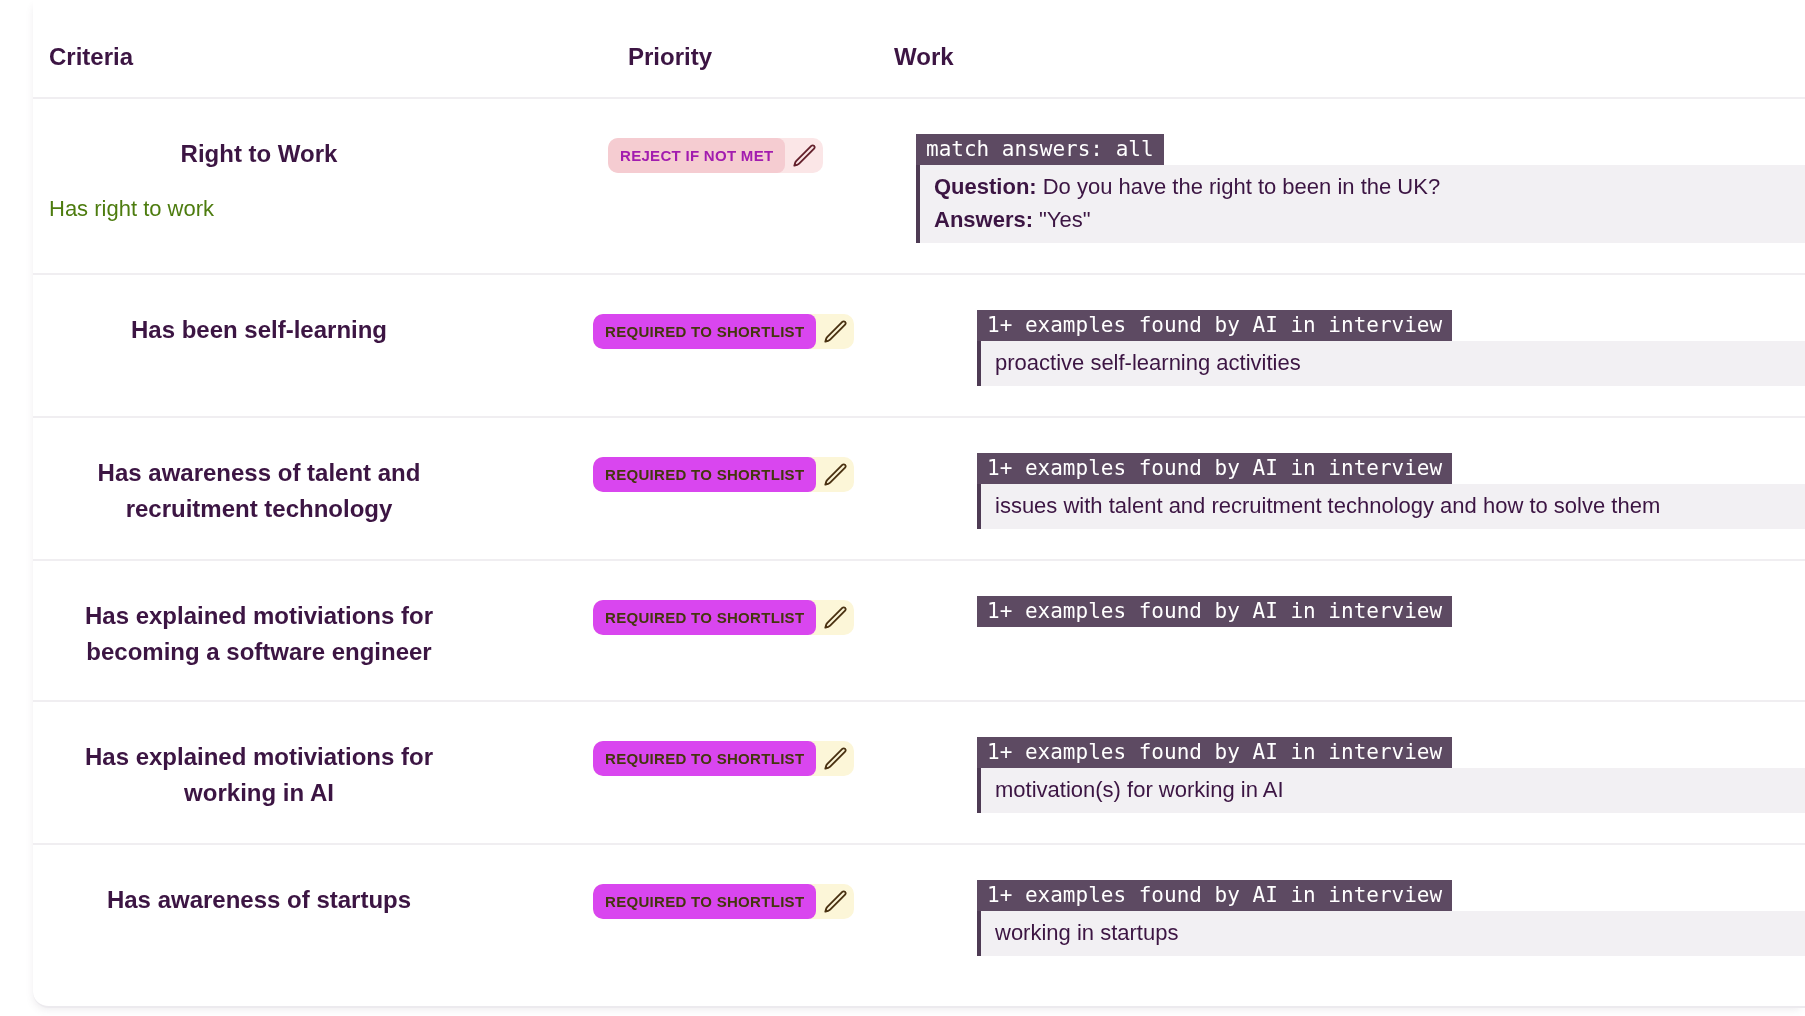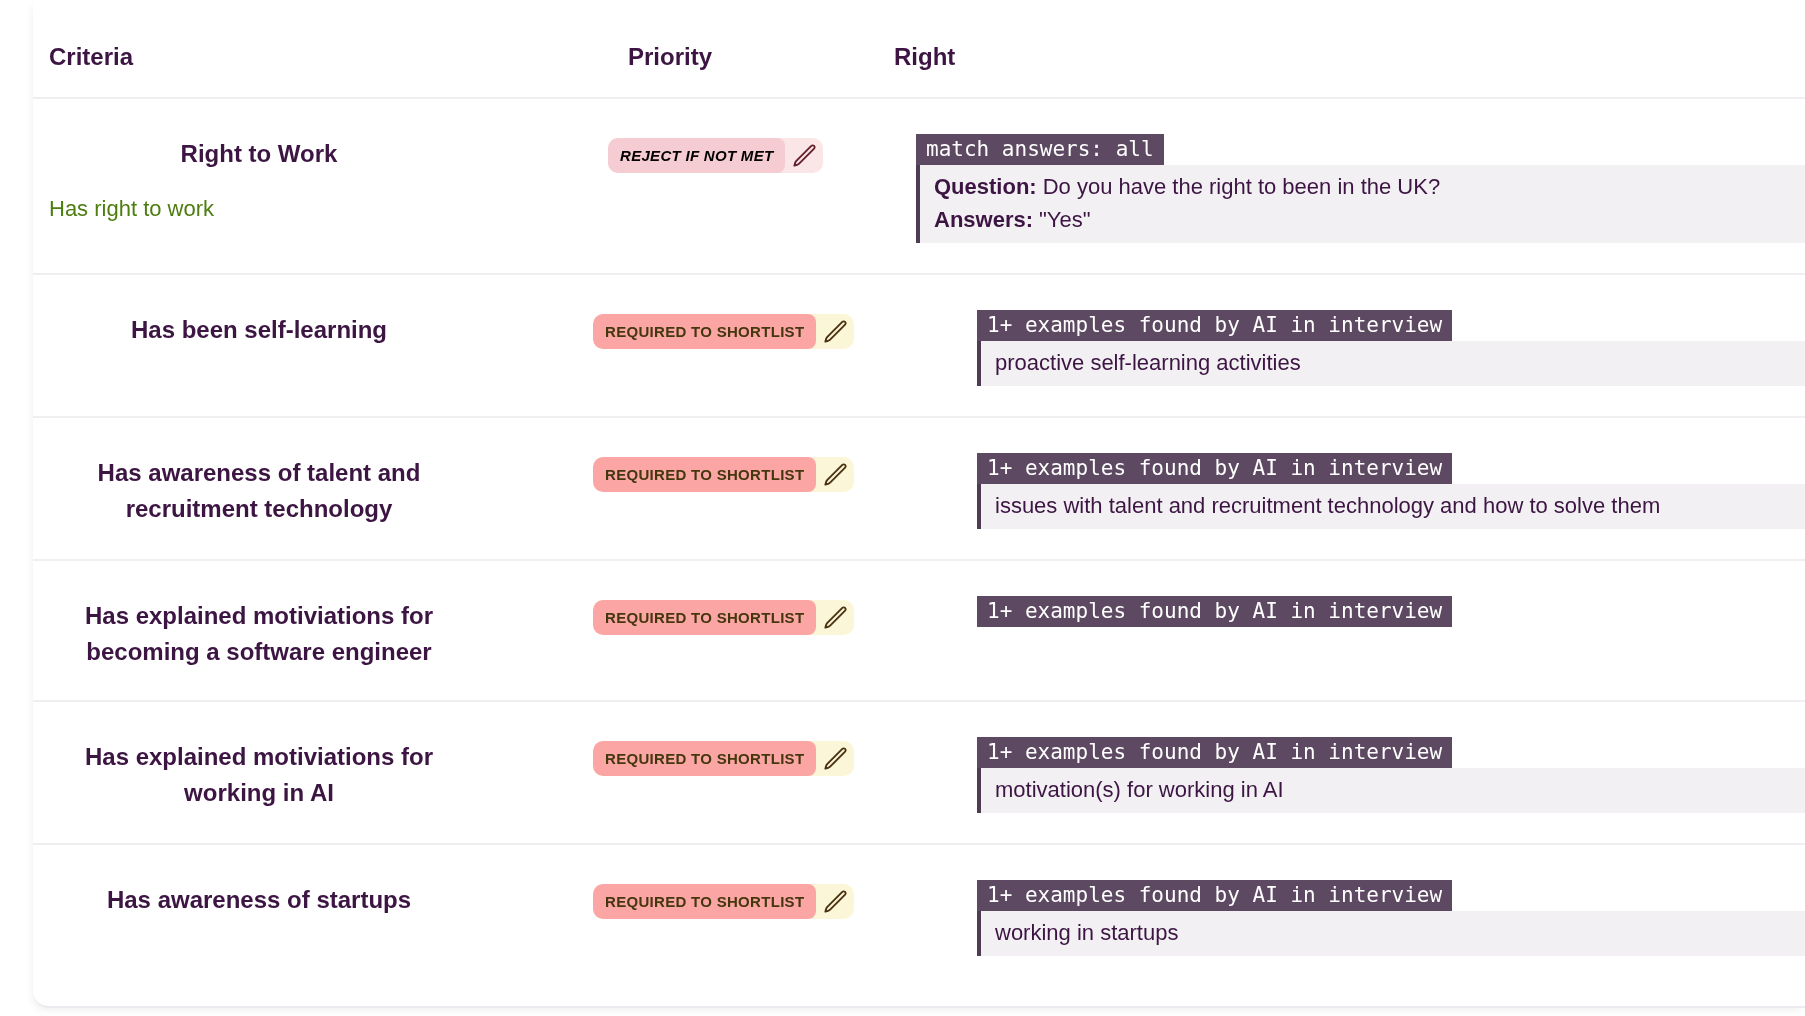--- a/index.html
+++ b/index.html
@@ -80,24 +80,24 @@
     width: 38px;
     display: flex;
     align-items: center;
     justify-content: center;
     border: none;
     background: transparent;
     cursor: pointer;
     padding: 0;
   }
   .badge-reject { background: #FBE6E7; margin-left: 33px; }
-  .badge-reject .badge-label { background: #F5CCD1; color: #000000; font-style: italic; }
+  .badge-reject .badge-label { background: #F5CCD1; color: #a21caf; }
   .badge-reject .badge-edit { color: #64202C; }
   .badge-shortlist { background: #FCF6D8; margin-left: 18px; }
-  .badge-shortlist .badge-label { background: #fca5a5; color: #44370D; }
+  .badge-shortlist .badge-label { background: #d946ef; color: #44370D; }
   .badge-shortlist .badge-edit { color: #4A3212; }
   .badge-edit svg { width: 25px; height: 25px; display: block; }
 
   .check-cell { display: flex; }
   .check-block {
     display: flex;
     flex-direction: column;
     align-items: flex-start;
     flex: 1;
   }
@@ -124,21 +124,21 @@
   .check-body .fld-label { font-weight: 700; margin-right: 6px; }
 </style>
 </head>
 <body>
 
 <div class="card">
 
   <div class="grid-row table-header">
     <div class="hdr hdr-criteria">Criteria</div>
     <div class="hdr hdr-priority">Priority</div>
-    <div class="hdr hdr-check">Right</div>
+    <div class="hdr hdr-check">Work</div>
   </div>
 
   <div class="grid-row row">
     <div class="criteria-cell">
       <div class="criteria-title">Right to Work</div>
       <div class="criteria-subtitle">Has right to work</div>
     </div>
     <div class="priority-cell">
       <span class="badge badge-reject">
         <span class="badge-label">REJECT IF NOT MET</span>

